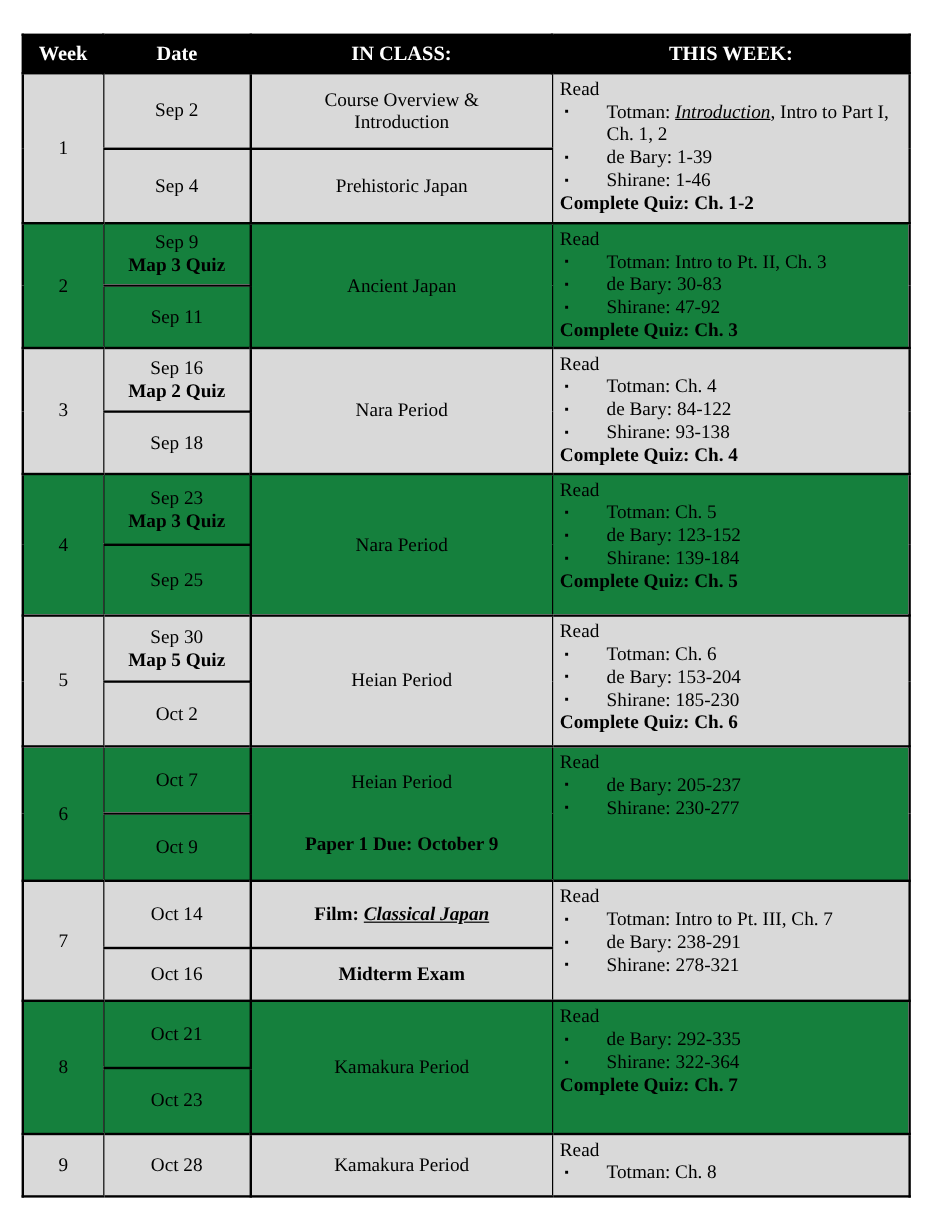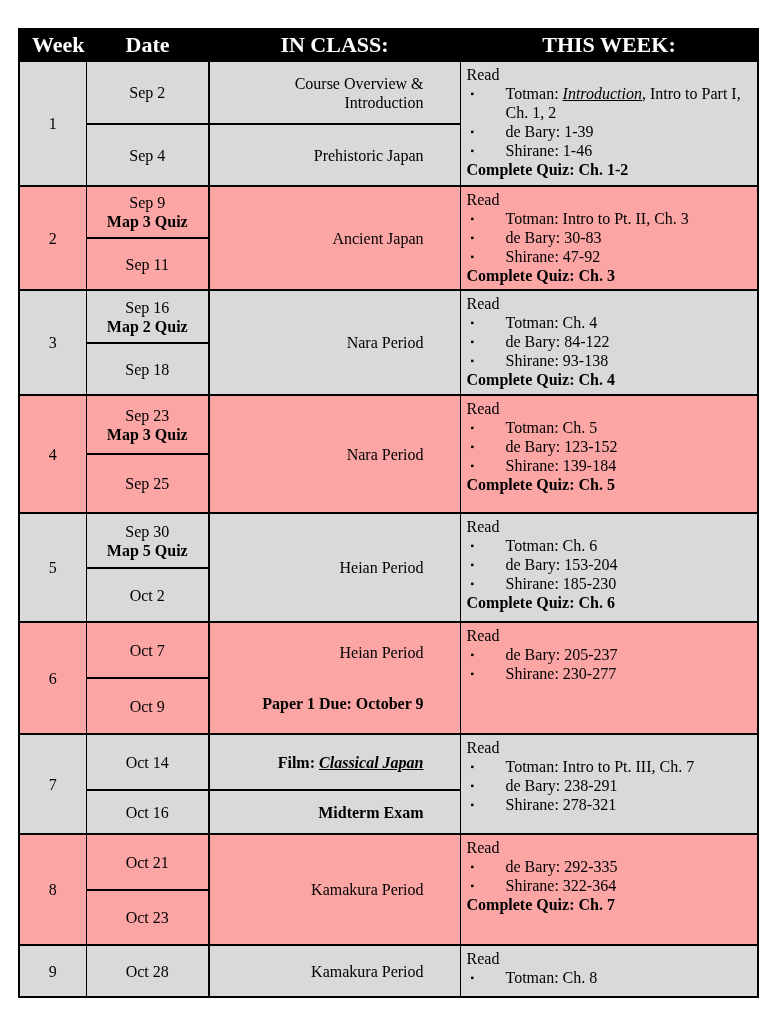--- a/index.html
+++ b/index.html
@@ -13,48 +13,48 @@
   table.schedule {
     border-collapse: collapse;
     table-layout: fixed;
     margin: 28px 0 0 18px;
     width: 739px;
   }
   .schedule th {
     background: #000000;
     color: #ffffff;
     font-weight: bold;
-    font-size: 22px;
+    font-size: 17px;
     height: 32px;
     text-align: center;
     border: 2px solid #000000;
     padding: 2px 12px;
   }
   .schedule td {
     border: 2px solid #000000;
     font-size: 16px;
     line-height: 19px;
     vertical-align: middle;
     text-align: center;
     padding: 2px;
     overflow: hidden;
   }
   td.c-week { border-right-width: 1px; }
   td.c-date { border-left-width: 1px; }
-  td.c-class { border-right-width: 1px; padding: 2px 36px; text-align: right; }
+  td.c-class { border-right-width: 1px; padding: 2px 22px; }
   td.c-this {
     border-left-width: 1px;
     text-align: left;
     vertical-align: top;
     padding: 3px 6px 2px 6px;
   }
   .sub-top { border-bottom-width: 1px; }
   .sub-bot { border-top-width: 1px; }
   tr.shade td { background: #d9d9d9; }
-  tr.plain td { background: #fca5a5; }
+  tr.plain td { background: #15803d; }
   .b { font-weight: bold; }
   .i { font-style: italic; text-decoration: underline; }
   .li { display: flex; text-align: left; }
   .bullet { flex: 0 0 39px; padding-left: 4px; font-size: 10px; line-height: 19px; }
   .li-text { flex: 1 1 auto; }
   .note { margin-top: 32px; font-weight: bold; }
 </style>
 </head>
 <body>
 

